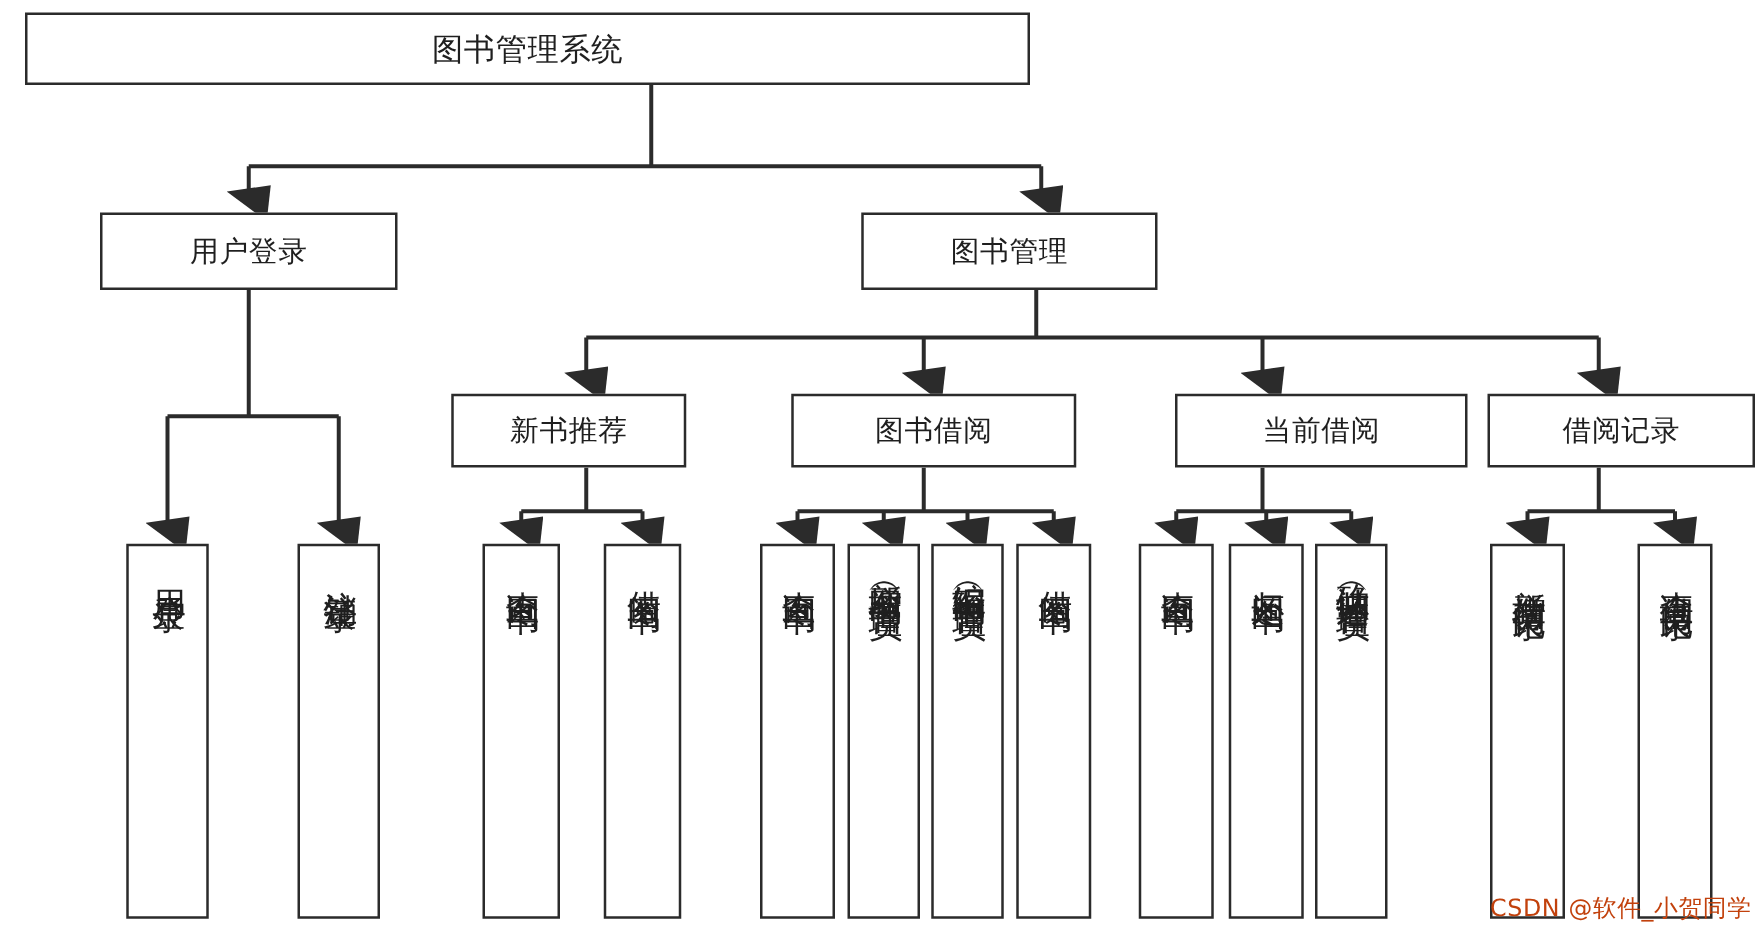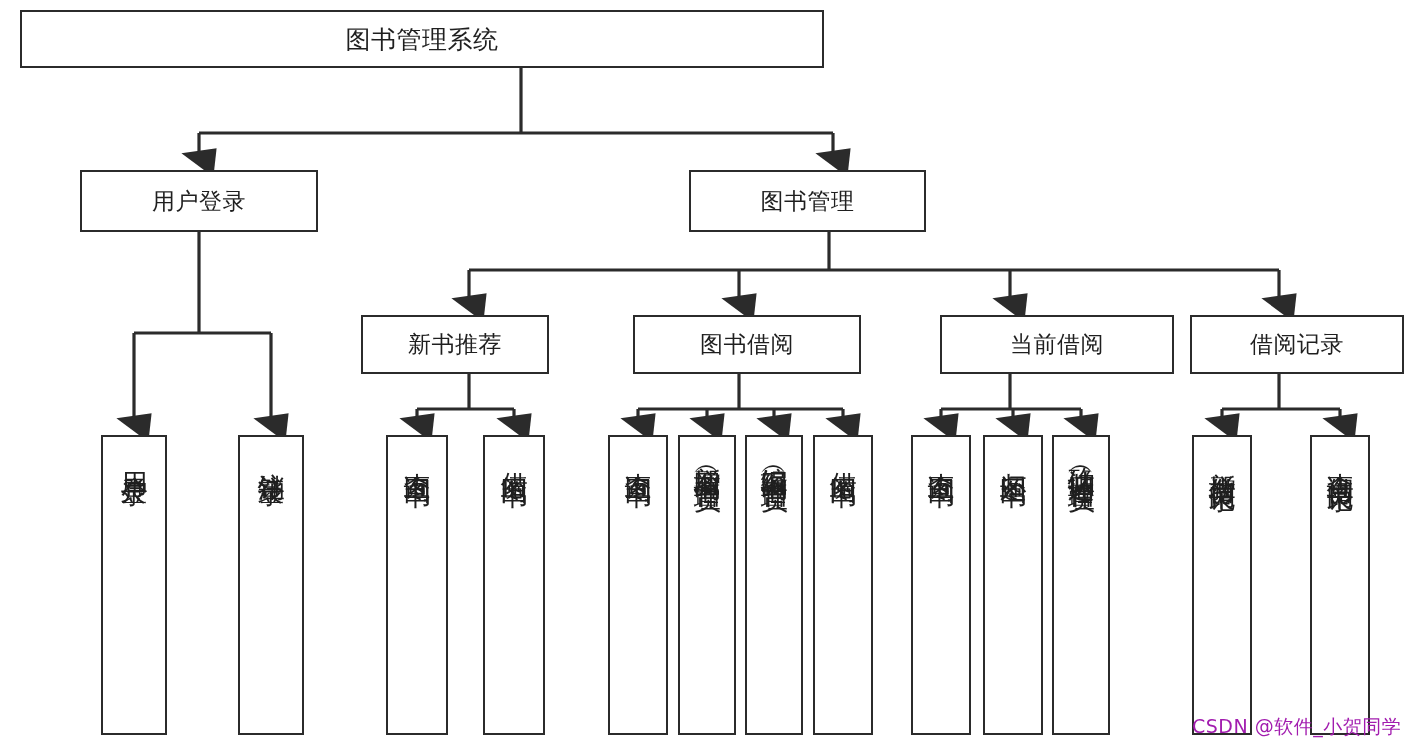--- a/index.html
+++ b/index.html
@@ -57,21 +57,21 @@
   }
   .n-leaf {
     align-items: flex-start;
     justify-content: center;
     padding-top: 14px;
   }
   .n-leaf.tall { padding-top: 8px; }
   .watermark {
     position: absolute;
     font-size: 19px;
-    color: #a21caf;
+    color: #c2410c;
     white-space: nowrap;
     z-index: 3;
     letter-spacing: 0.5px;
   }
 </style>
 </head>
 <body>
 
 <div id="canvas">
 

